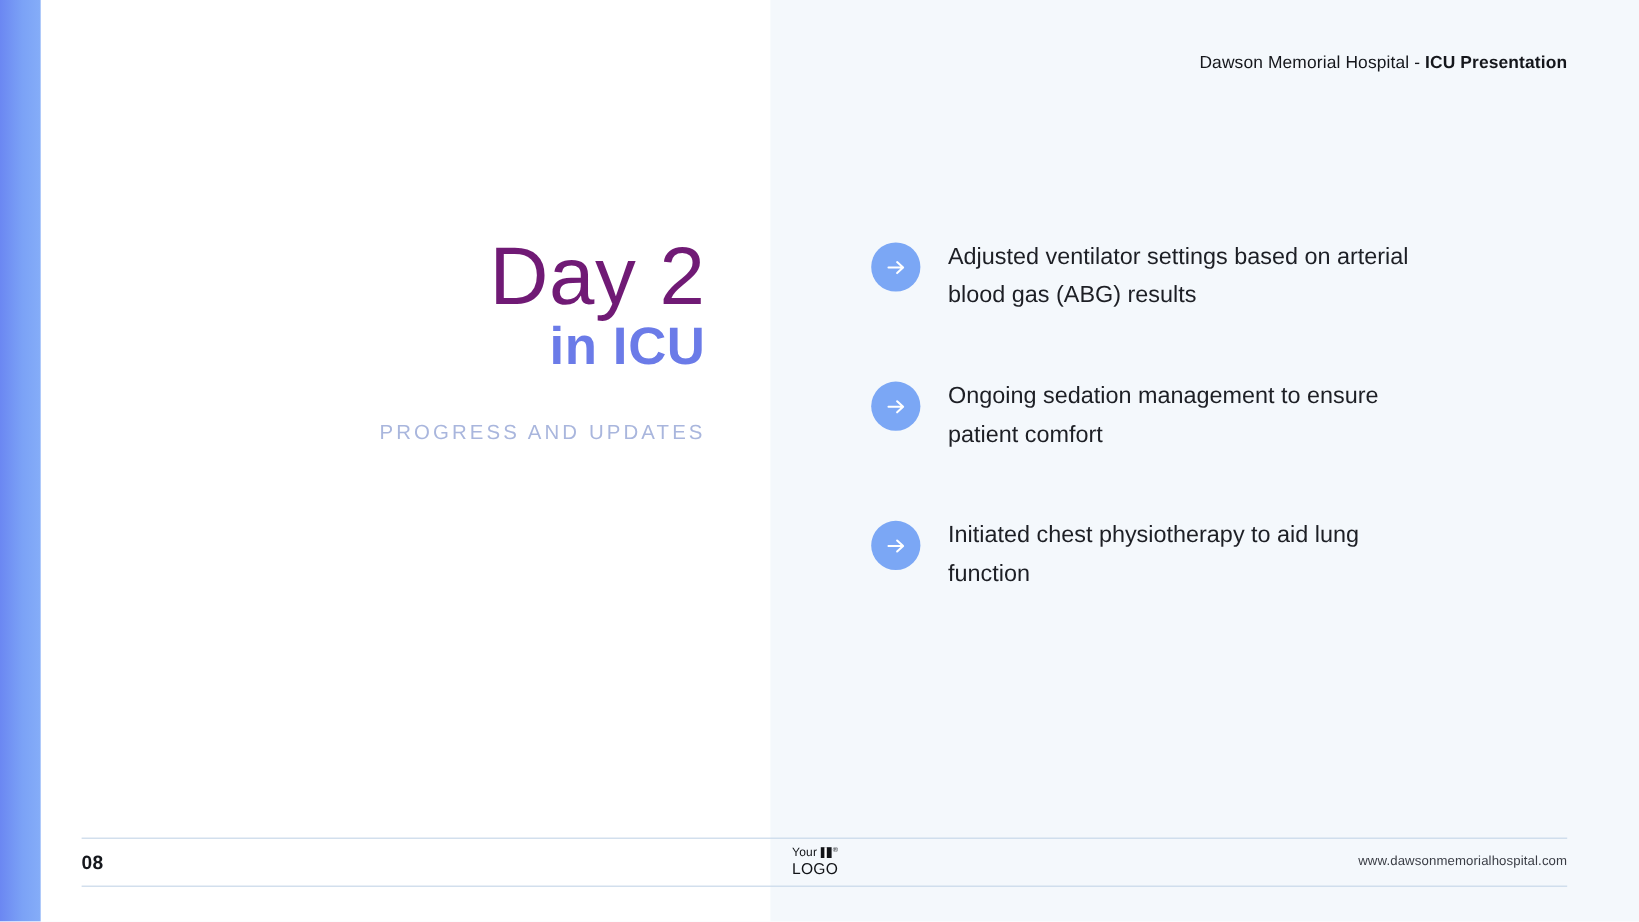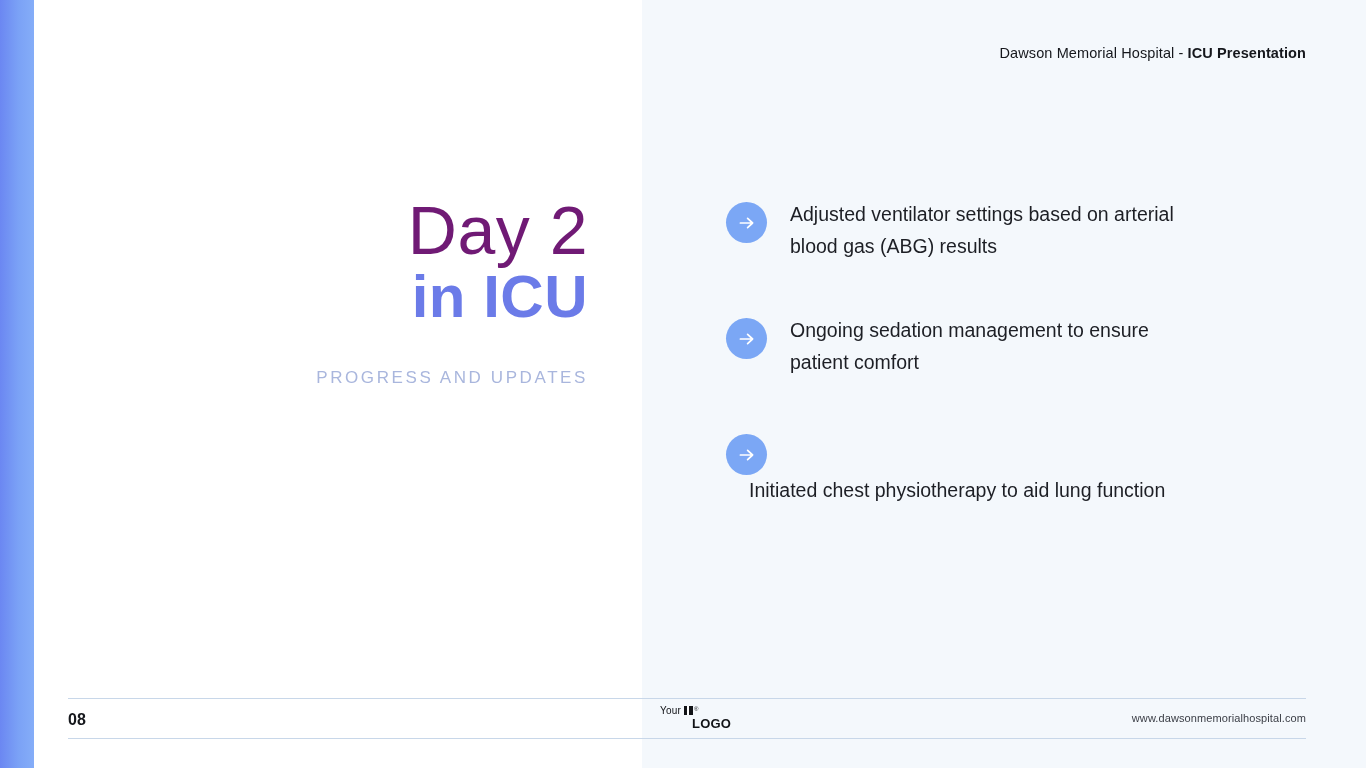--- a/index.html
+++ b/index.html
@@ -78,21 +78,21 @@
 
   .title-line1 {
     font-size: 68px;
     font-weight: 300;
     color: #701a75;
     line-height: 1.02;
     letter-spacing: 0.5px;
   }
 
   .title-line2 {
-    font-size: 60px;
+    font-size: 44px;
     font-weight: 700;
     color: #6b7be8;
     line-height: 1.08;
     letter-spacing: 0.5px;
   }
 
   .subtitle {
     margin-top: 38px;
     font-size: 17px;
     font-weight: 400;
@@ -106,21 +106,21 @@
     left: 726px;
     top: 199px;
     width: 470px;
   }
 
   .bullet-item {
     display: flex;
     align-items: flex-start;
     margin-bottom: 53px;
   }
-  .bullet-item:last-child { margin-bottom: 0; flex-direction: column; }
+  .bullet-item:last-child { margin-bottom: 0; }
 
   .bullet-icon {
     flex: 0 0 auto;
     width: 41px;
     height: 41px;
     border-radius: 50%;
     background: #7ba7f5;
     display: flex;
     align-items: center;
     justify-content: center;
@@ -199,24 +199,23 @@
     height: 9px;
     background: #ffffff;
   }
   .logo-reg {
     font-size: 6px;
     margin-left: 1px;
     line-height: 1;
   }
   .logo-bottom {
     font-size: 13px;
-    font-weight: 700;
+    font-weight: 400;
     letter-spacing: 0.2px;
     margin-top: 1px;
-    margin-left: 32px;
   }
 </style>
 </head>
 <body>
 
 <div class="slide">
 
   <div class="edge-stripe"></div>
   <div class="panel-left"></div>
   <div class="panel-right"></div>

